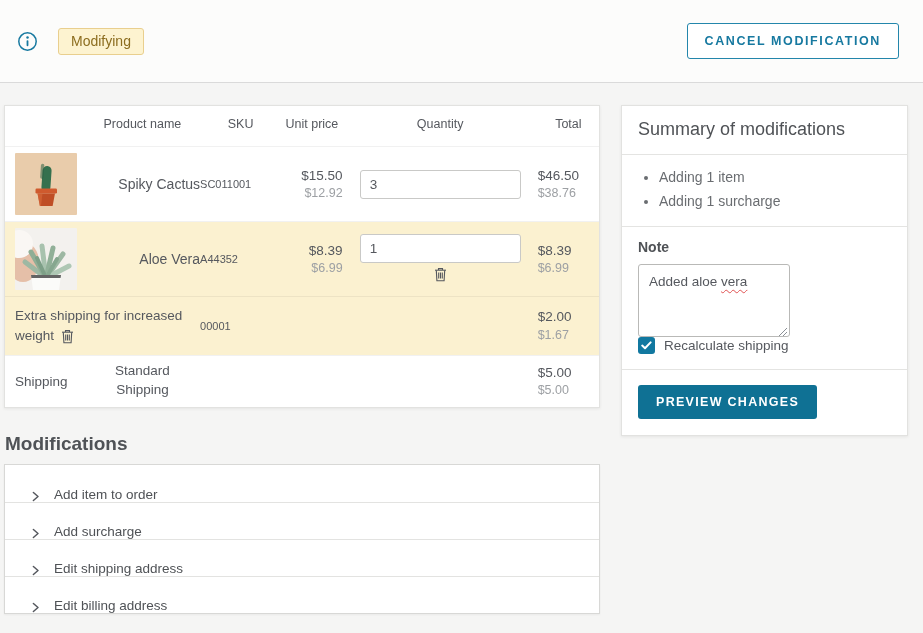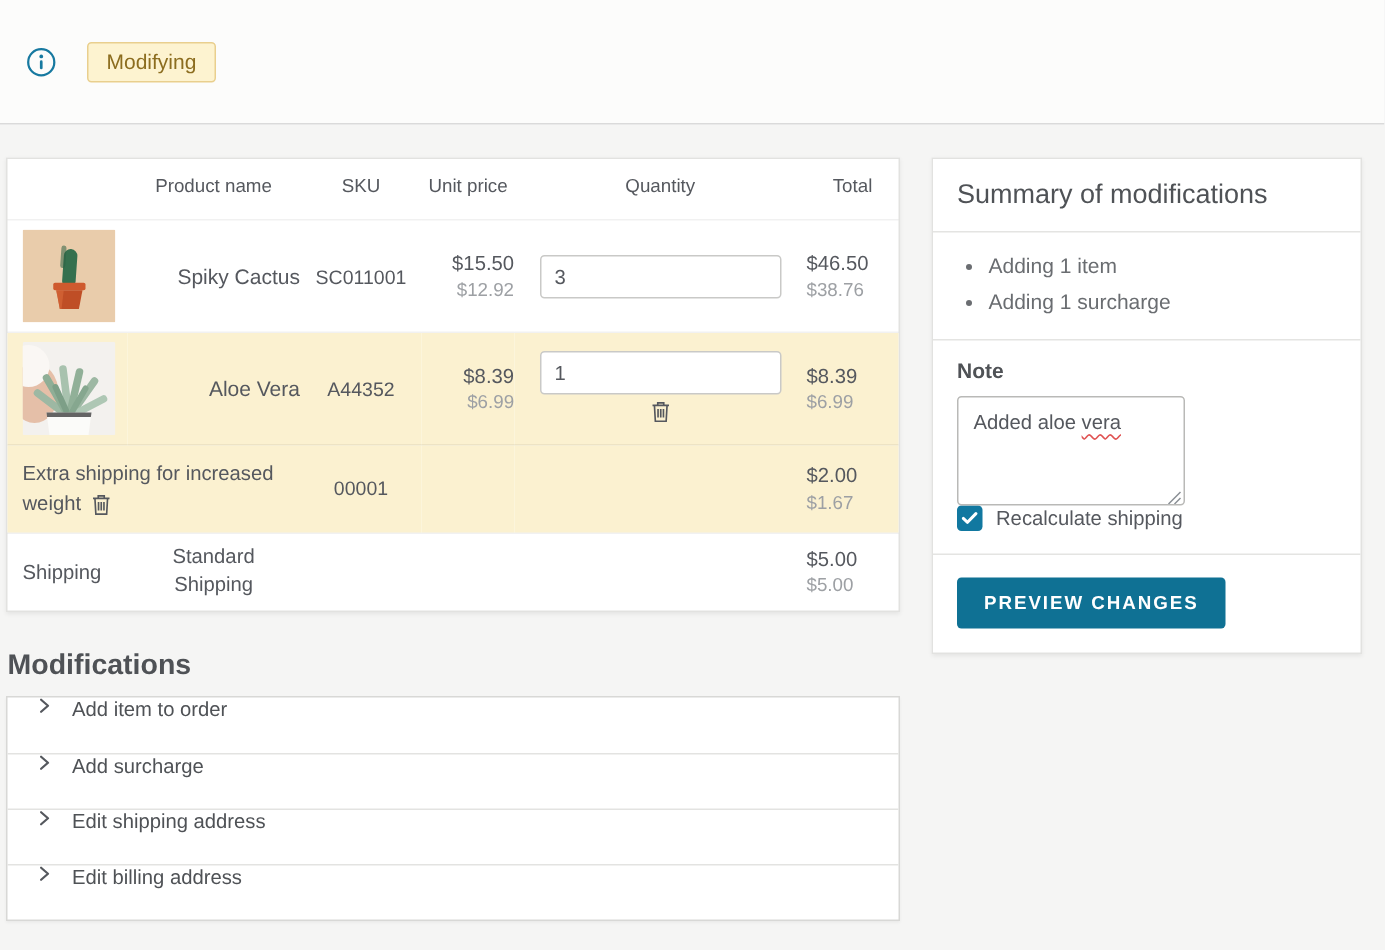--- a/index.html
+++ b/index.html
@@ -45,21 +45,21 @@
     padding:9px 0 13px; vertical-align:bottom; line-height:1.45;
   }
   table.order td { vertical-align:middle; }
   tr.row { border-top:1px solid rgba(0,0,0,.055); }
   tr.row.hl { background:#fbf1d0; }
   .th-right { text-align:center; }
   .th-center { text-align:center; }
   .pad-r { padding-right:20px; }
   .thumb { width:62px; height:62px; margin:6px 0 6px 10px; border-radius:1px; overflow:hidden; }
   .pname { text-align:right; font-size:14px; color:#55585e; }
-  .sku { text-align:center; font-size:13px; color:#55585e; }
+  .sku { text-align:left; font-size:11px; color:#55585e; }
   .price { text-align:right; font-size:13.5px; color:#55585e; line-height:1.35; }
   .price .sub, .total .sub { font-size:12.5px; color:#9da0a4; }
   .total { font-size:13.5px; color:#55585e; line-height:1.35; }
   .qty-wrap { display:flex; flex-direction:column; align-items:center; }
   .qty-input {
     width:161px; height:29px; border:1px solid #c9c9c7; border-radius:3px;
     font-family:inherit; font-size:13.5px; color:#55585e; padding:0 9px; background:#fff;
   }
   .trash-btn { background:none; border:none; cursor:pointer; padding:2px 3px; margin-top:2px; color:#55585e; line-height:0; }
   .row-tall td { height:75px; }
@@ -68,21 +68,21 @@
   .surcharge-label .trash-btn { vertical-align:middle; margin:0 0 0 4px; }
   tr.surcharge td { height:55px; }
   tr.shiprow td { height:52px; }
   .ship-label { padding-left:10px; font-size:13.5px; color:#55585e; }
   .ship-method { text-align:center; font-size:13.5px; color:#55585e; line-height:1.4; padding:0 18px; }
 
   
   .mods-title { font-size:19px; color:#4f5256; margin:25px 0 9px 1px; }
   .accordion { background:#fff; border:1px solid #d8d8d6; box-shadow:0 1px 2px rgba(0,0,0,.05); }
   .acc-row {
-    display:flex; align-items:flex-start; height:37px; padding-left:19px; cursor:pointer;
+    display:flex; align-items:flex-end; height:37px; padding-left:25px; cursor:pointer;
   }
   .acc-row + .acc-row { border-top:1px solid #e3e3e1; }
   .acc-row .chev { display:flex; margin-right:13px; }
   .acc-label { font-size:13.5px; color:#4f5256; }
 
   
   .sum-head { padding:13px 16px 14px; border-bottom:1px solid #e4e4e2; }
   .sum-title { font-size:18px; color:#4f5256; font-weight:normal; }
   .sum-bullets { padding:10px 16px 13px; border-bottom:1px solid #e4e4e2; }
   .sum-bullets ul { list-style:disc; padding-left:21px; color:#84878b; }
@@ -116,20 +116,21 @@
 <div class="topbar">
   <span class="info-btn">
     <svg width="21" height="21" viewBox="0 0 21 21">
       <circle cx="10.5" cy="10.5" r="8.7" fill="none" stroke="#1779a0" stroke-width="1.5"></circle>
       <circle cx="10.5" cy="6.6" r="1.25" fill="#1779a0"></circle>
       <rect x="9.6" y="9.2" width="1.8" height="6" rx="0.9" fill="#1779a0"></rect>
     </svg>
   </span>
   <span class="badge">Modifying</span>
   <span class="spacer"></span>
+  <button class="btn-outline">CANCEL MODIFICATION</button>
 </div>
 
 <div class="content">
 
   <div class="left-col">
 
     <div class="card">
       <table class="order">
         <colgroup>
           <col style="width:80px">

